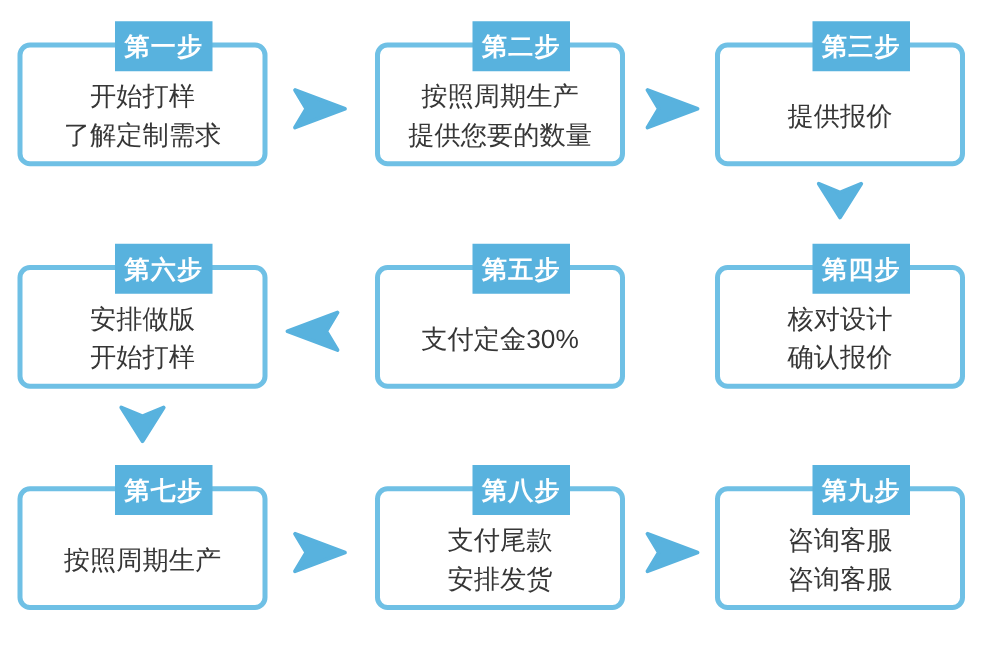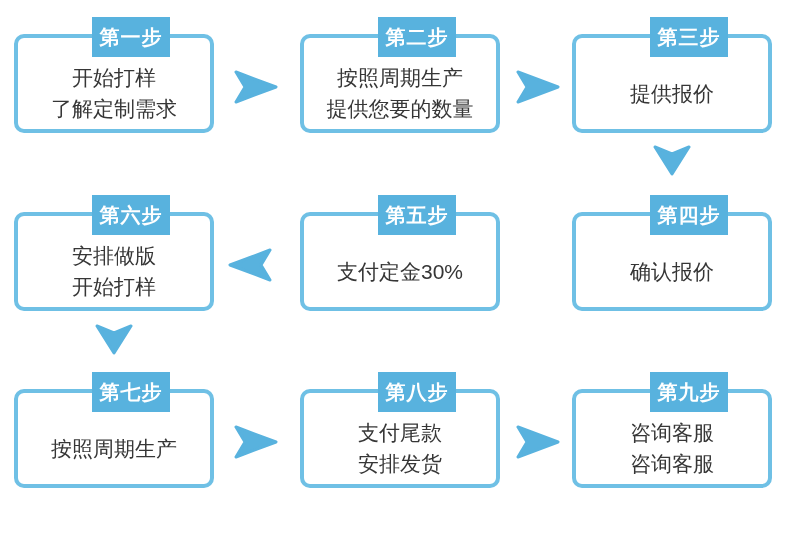--- a/index.html
+++ b/index.html
@@ -104,20 +104,21 @@
     <div class="lines">
       <div>支付定金30%</div>
     </div>
   </div>
 
   <div class="box r2 c3">
     <div class="tab">
       <span>第四步</span>
     </div>
     <div class="lines">
+      <div>核对设计</div>
       <div>确认报价</div>
     </div>
   </div>
 
   <div class="box r3 c1">
     <div class="tab">
       <span>第七步</span>
     </div>
     <div class="lines">
       <div>按照周期生产</div>

